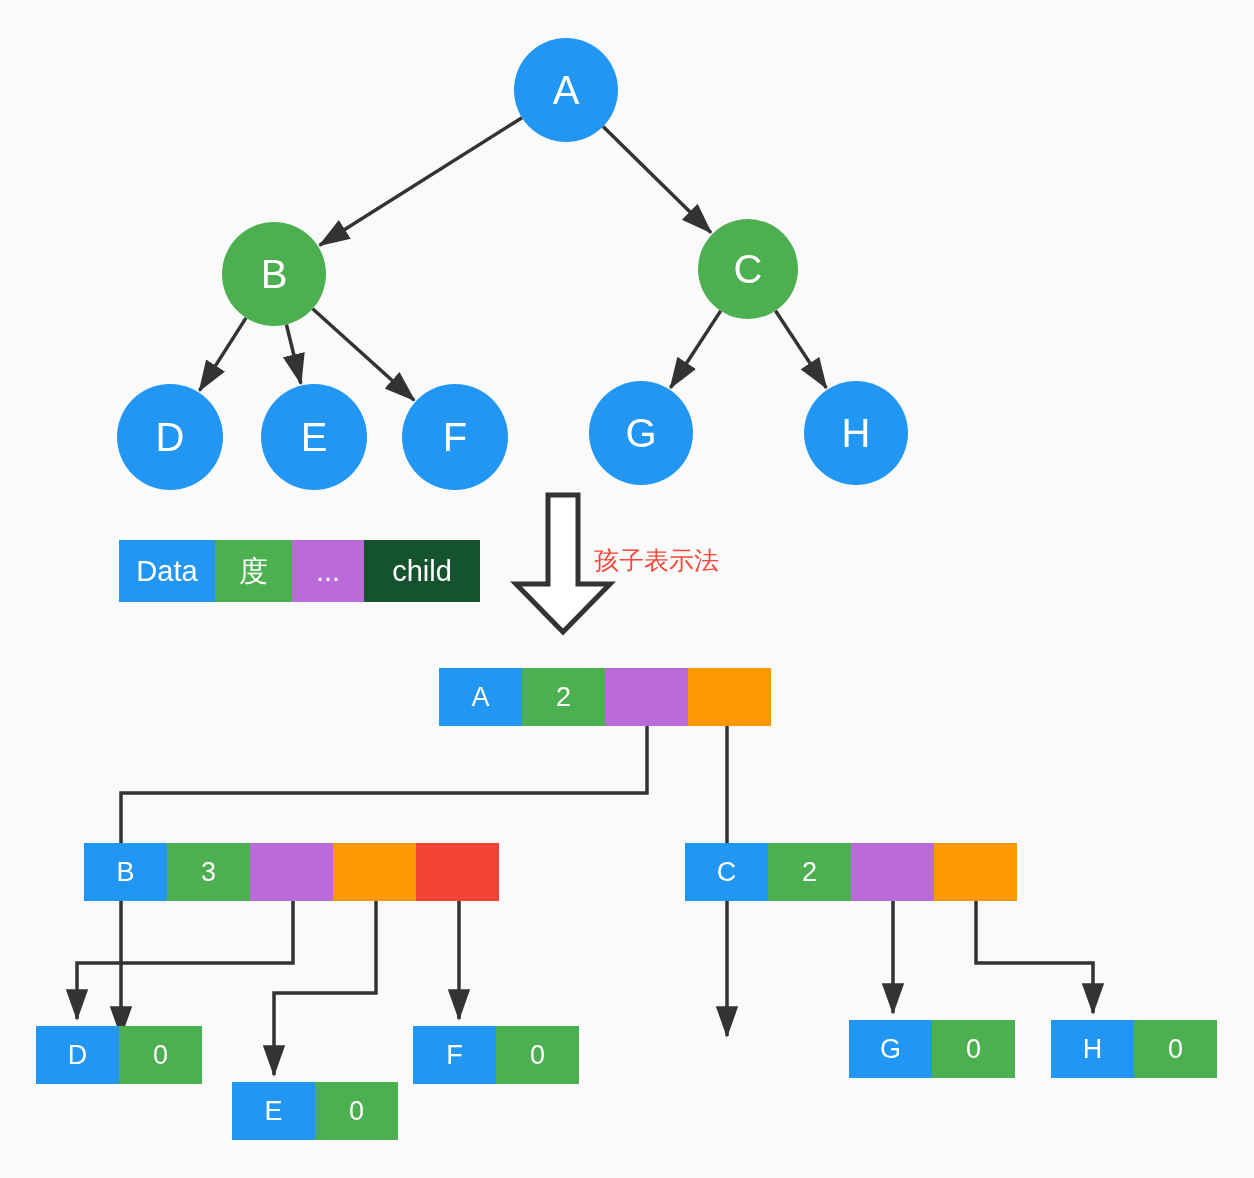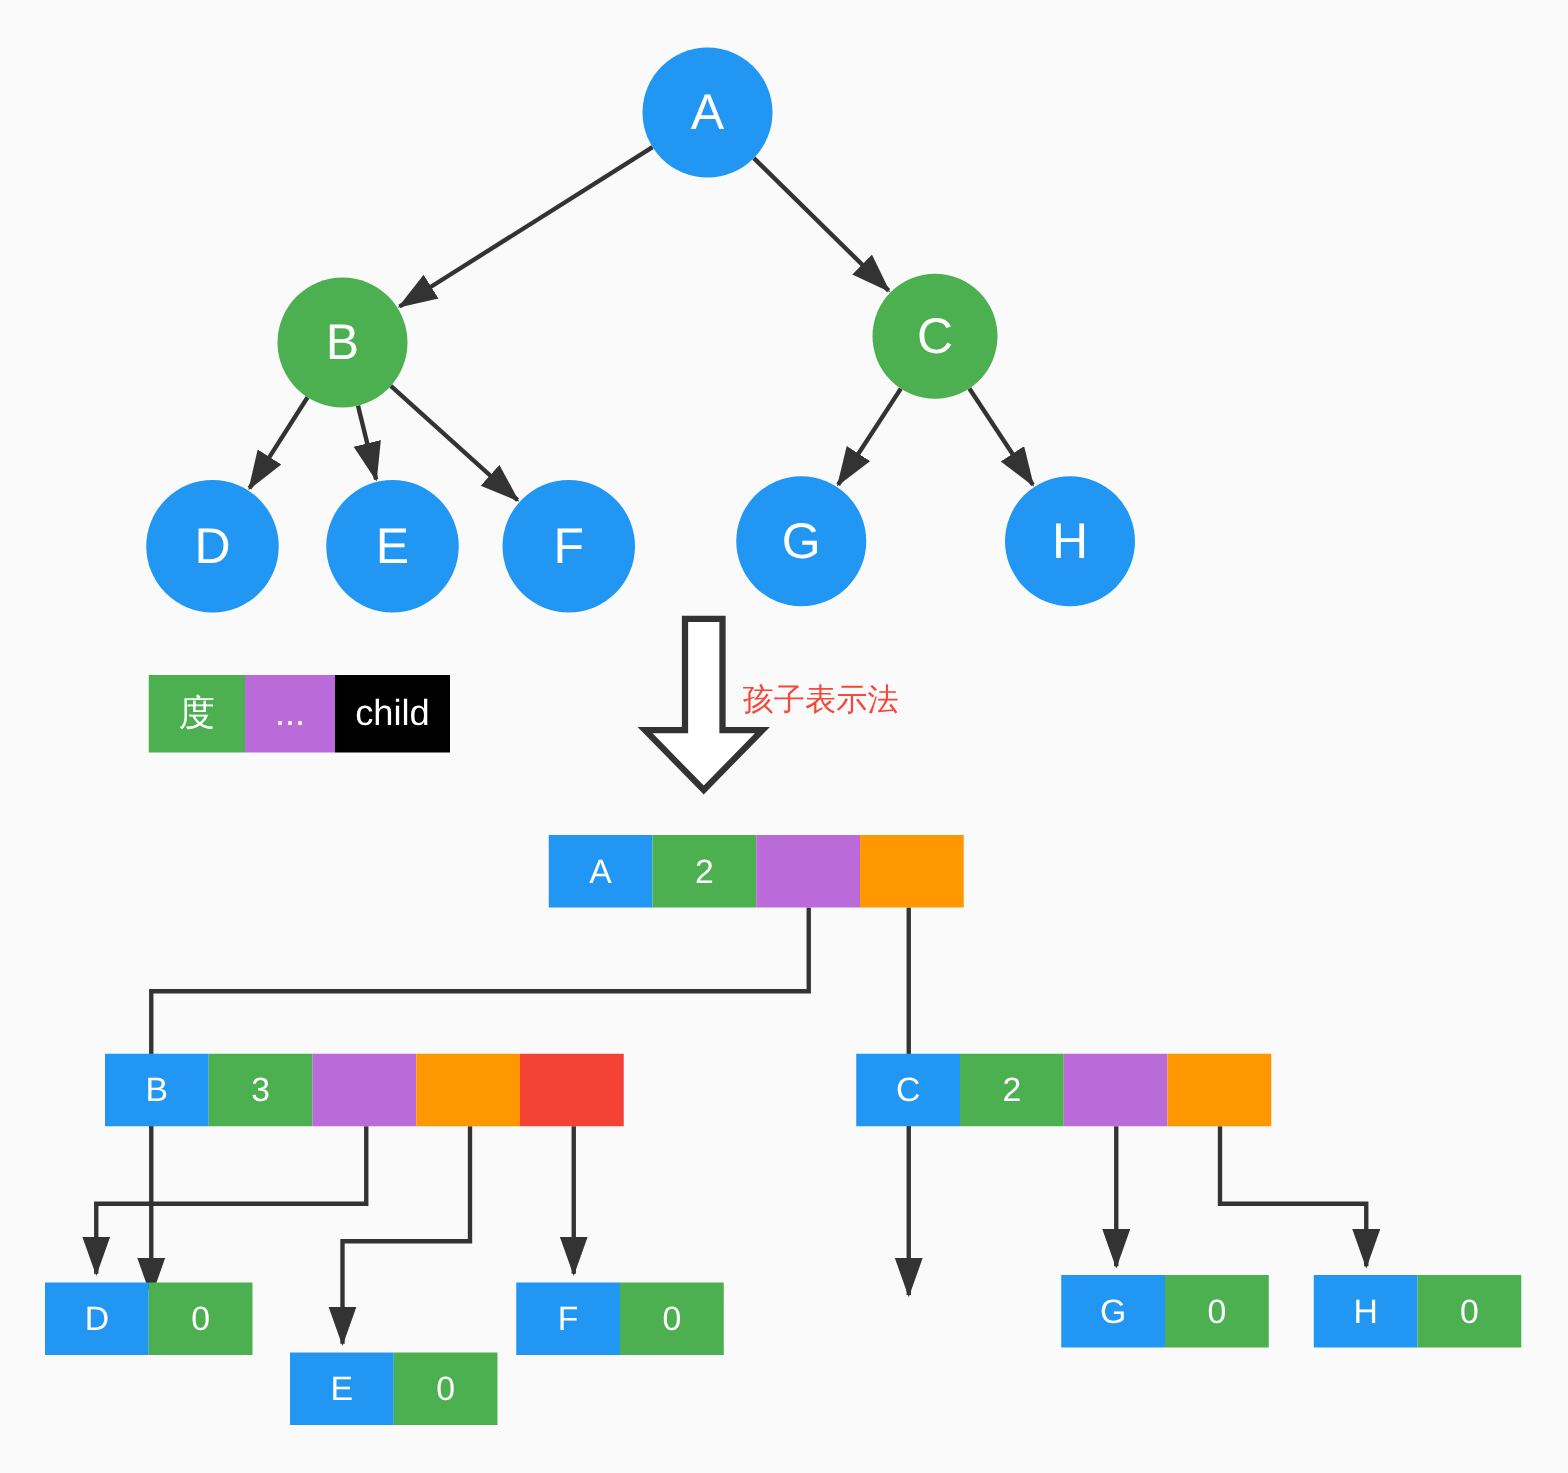--- a/index.html
+++ b/index.html
@@ -129,23 +129,24 @@
       </div>
       <div class="tree-node" style="left: 589px; top: 381px; width: 104px; height: 104px; background: rgb(33, 150, 243);">
         <span>G</span>
       </div>
       <div class="tree-node" style="left: 804px; top: 381px; width: 104px; height: 104px; background: rgb(33, 150, 243);">
         <span>H</span>
       </div>
     </div>
 
   <div class="legend-row" id="legend-row">
+      <div class="cell" style="width: 96px; background: rgb(33, 150, 243);">Data</div>
       <div class="cell" style="width: 77px; background: rgb(76, 175, 80);">度</div>
       <div class="cell" style="width: 72px; background: rgb(187, 107, 217);">...</div>
-      <div class="cell" style="width: 92px; background: #000000;">child</div>
+      <div class="cell" style="width: 116px; background: #14532d;">child</div>
     </div>
 
   <div class="anno" id="anno" style="left: 594px; top: 548px;">孩子表示法</div>
 
   <div id="records">
       <div class="rec" style="left: 439px; top: 668px;">
         <div class="cell" style="width: 83px; background: rgb(33, 150, 243);">A</div>
         <div class="cell" style="width: 83px; background: rgb(76, 175, 80);">2</div>
         <div class="cell" style="width: 83px; background: rgb(187, 107, 217);"></div>
         <div class="cell" style="width: 83px; background: rgb(255, 152, 0);"></div>

